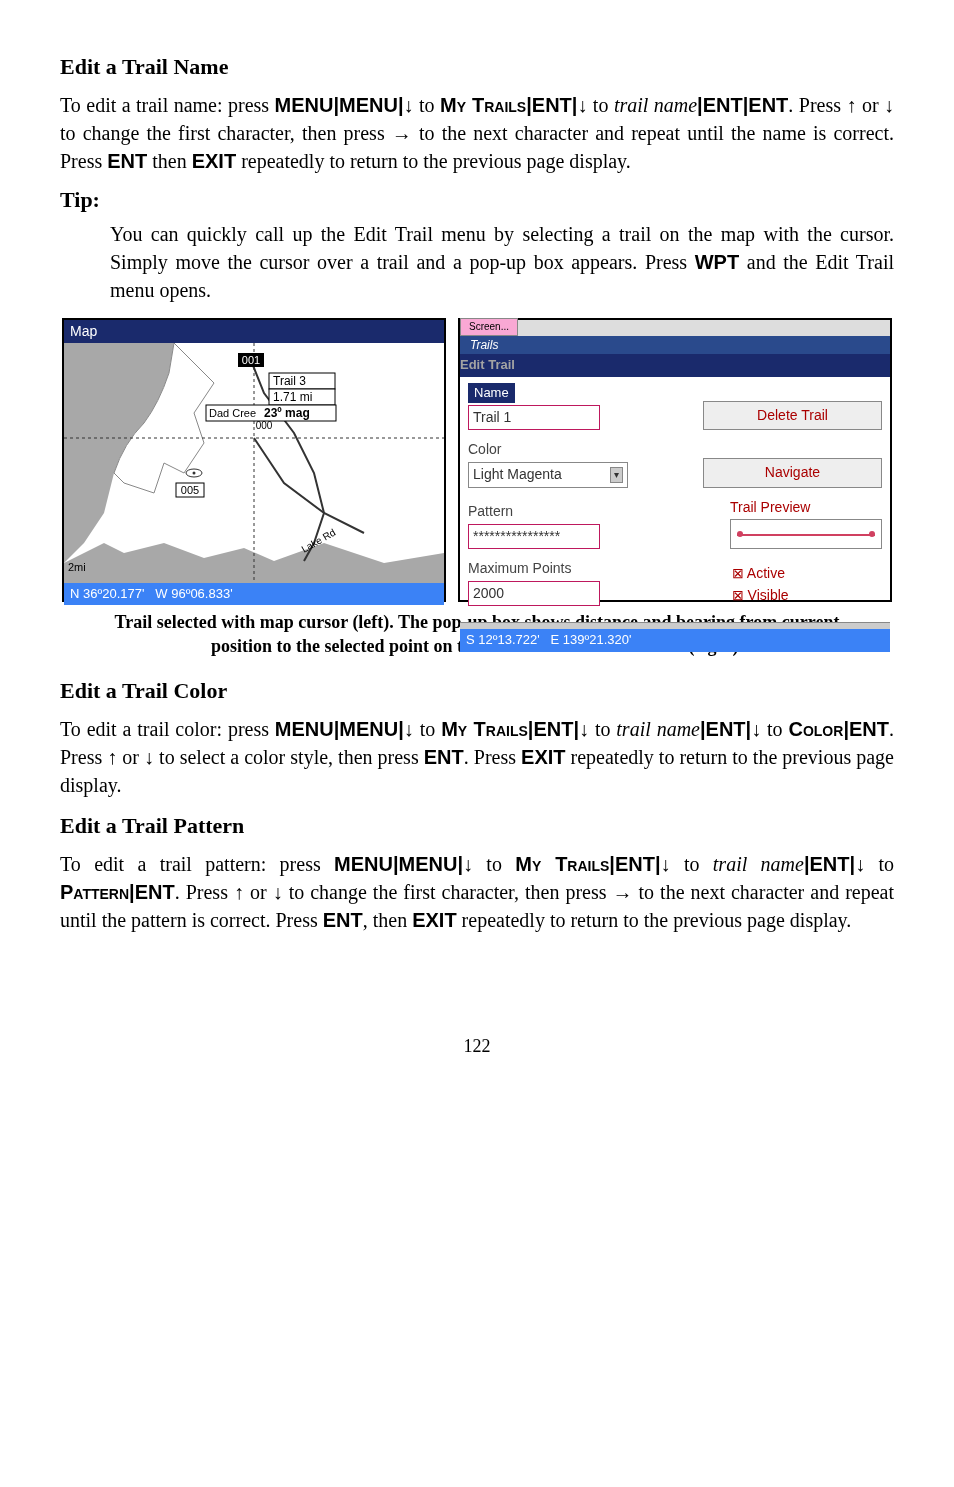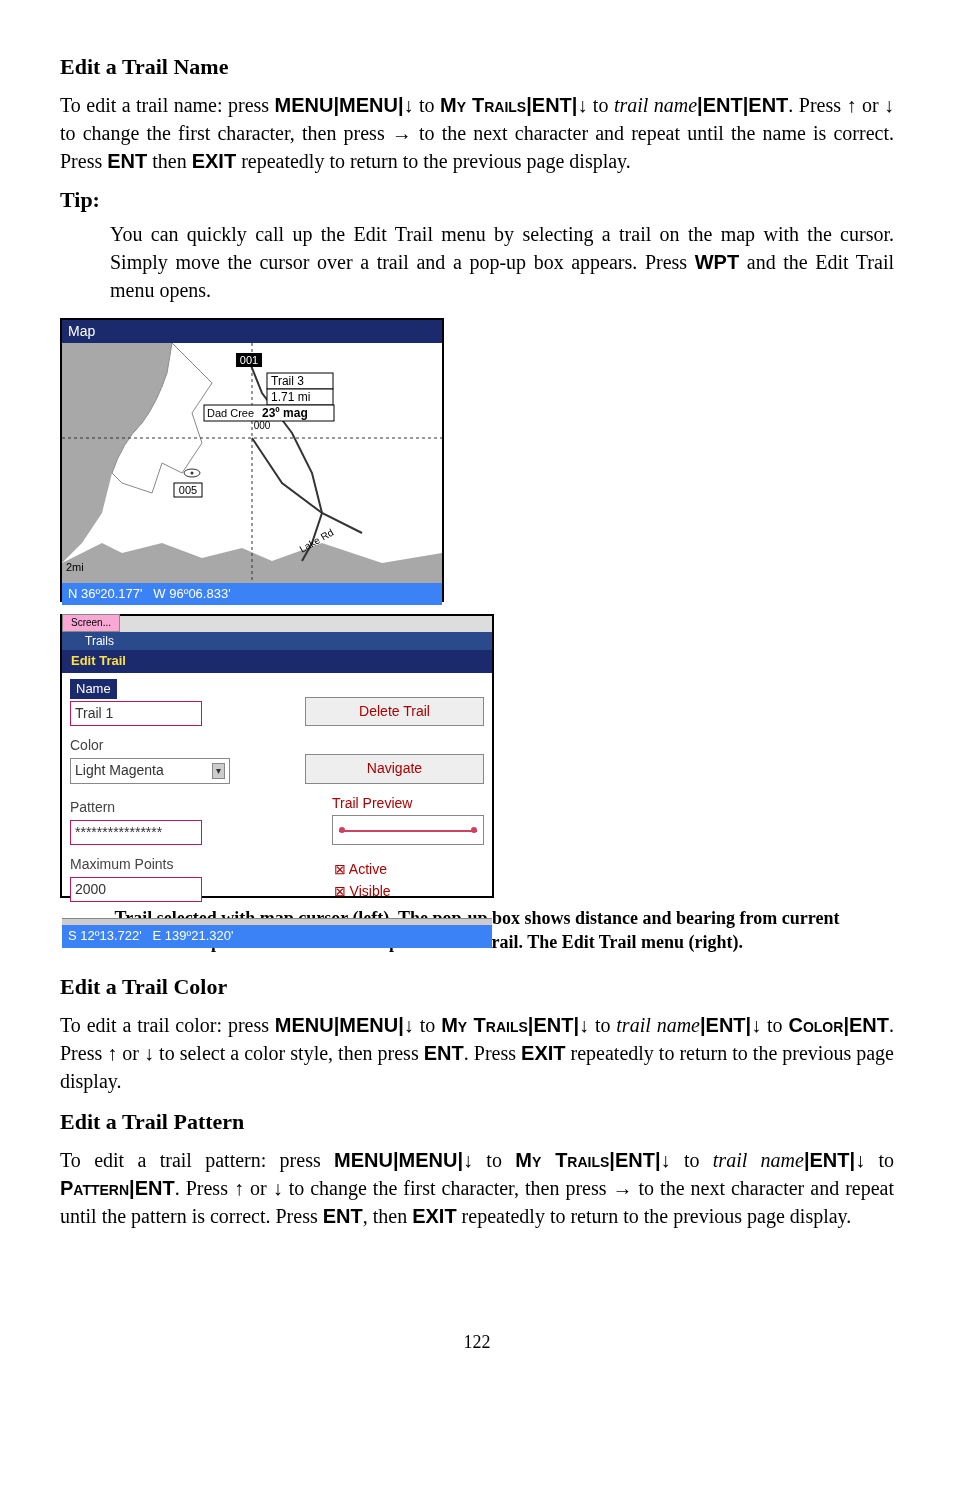--- a/index.html
+++ b/index.html
@@ -46,21 +46,20 @@
     font-style: italic;
   }
   .arrow {
     font-family: Arial, sans-serif;
   }
   .figrow {
     display: flex;
     gap: 12px;
     margin: 14px 0 8px 0;
     justify-content: center;
-    flex-direction: column;
   }
   .fig {
     border: 2px solid #000;
     background: #fff;
     position: relative;
   }
   .fig-left {
     width: 380px;
     height: 280px;
   }
@@ -73,28 +72,29 @@
     color: #fff;
     font-family: Arial, sans-serif;
     font-size: 14px;
     padding: 2px 6px;
   }
   .titlebar-light {
     background: #2a4a8c;
     color: #fff;
     font-family: Arial, sans-serif;
     font-size: 12px;
-    padding: 1px 23px;
+    padding: 1px 10px;
+    font-style: italic;
   }
   .titlebar-edit {
     background: #1a2a6c;
-    color: #fde047;
+    color: #a3a3a3;
     font-family: Arial, sans-serif;
     font-size: 13px;
-    padding: 2px 9px;
+    padding: 2px 0;
     font-weight: bold;
   }
   .screen-btn {
     position: absolute;
     top: -2px;
     left: 0;
     background: #f9a8d4;
     border: 1px solid #888;
     font-family: Arial, sans-serif;
     font-size: 10px;

